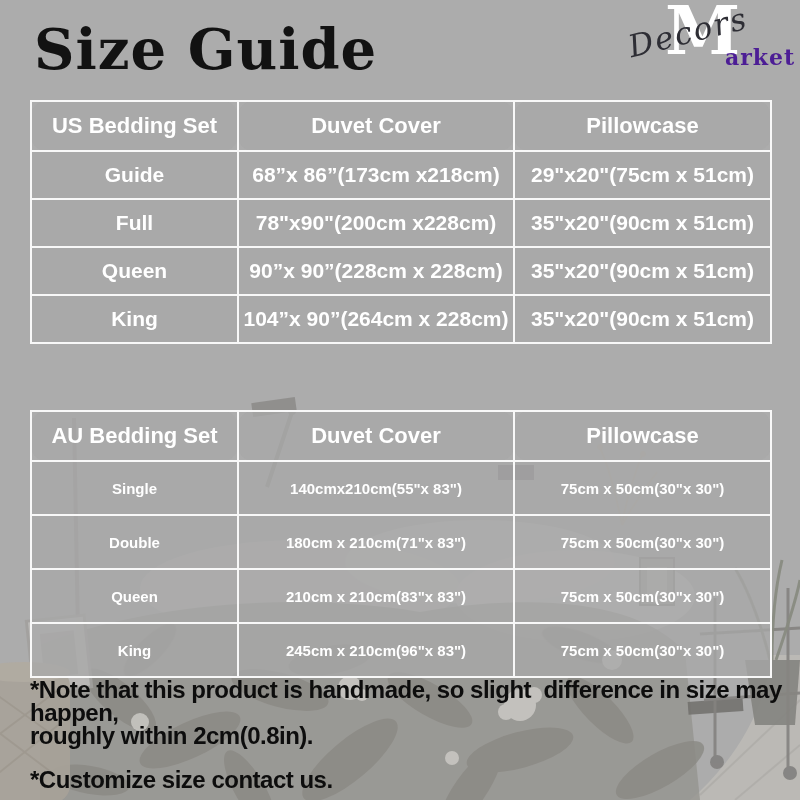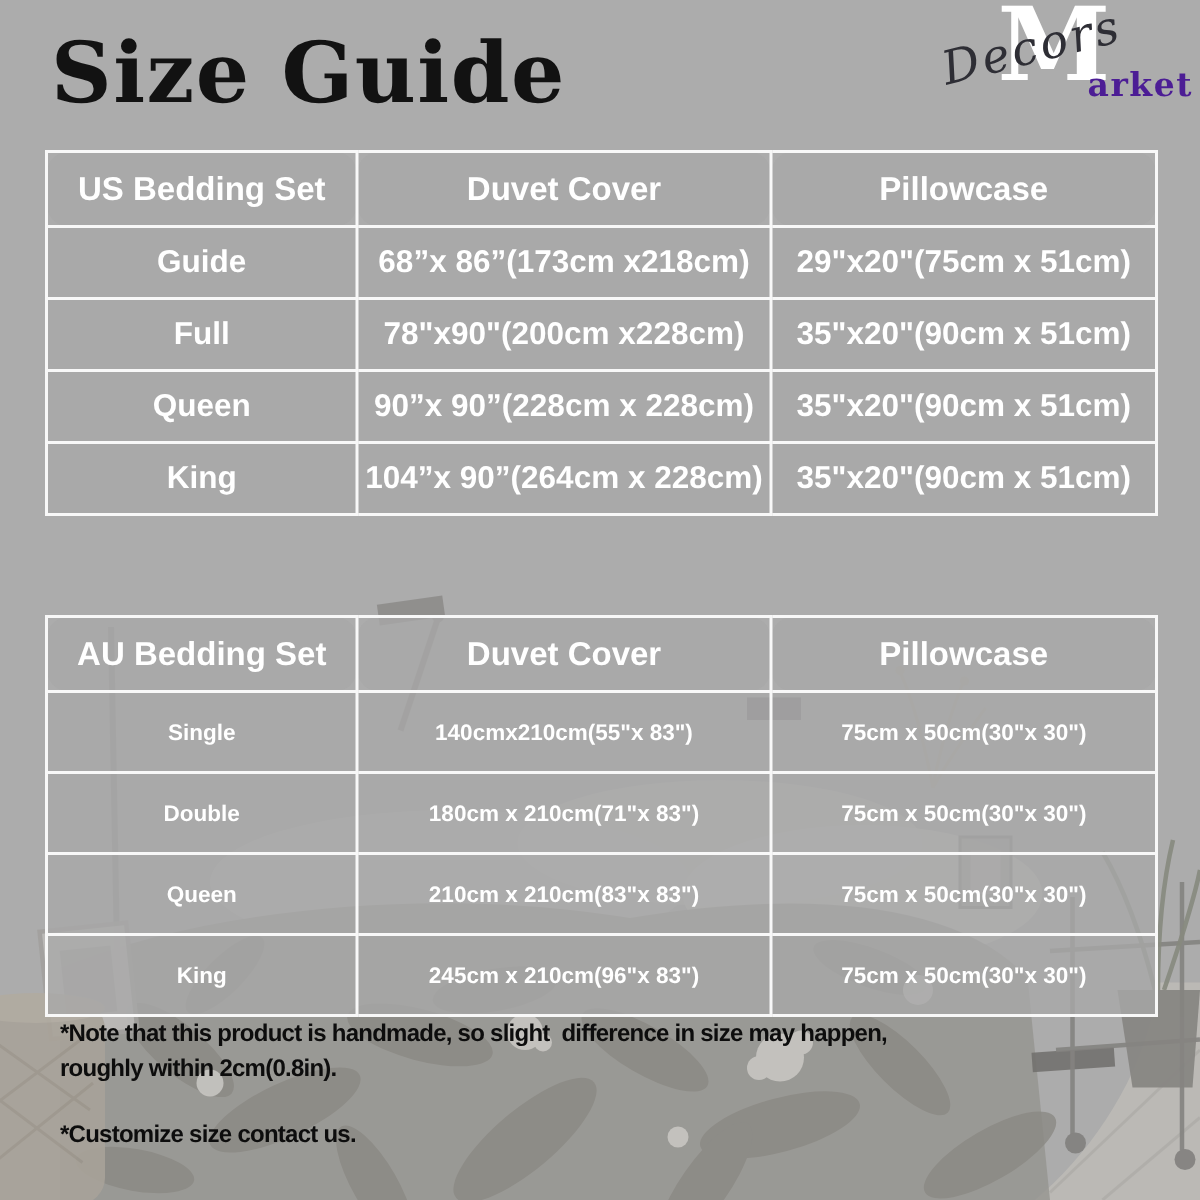--- a/index.html
+++ b/index.html
@@ -47,22 +47,22 @@
     border:2px solid #f8f8f8;
     background:rgba(168,168,168,0.78);
     color:#ffffff;text-align:center;vertical-align:middle;
     font-weight:700;padding:0;
   }
   .size-table th{font-size:22px;height:48px;border-radius:15px;}
   table.t1 td{font-size:21px;height:46px;}
   table.t2 td{font-size:15px;height:52px;}
 
   .notes{
-    position:absolute;left:40px;top:678px;width:752px;z-index:2;
-    color:#0d0d0d;font-weight:700;font-size:16px;
+    position:absolute;left:30px;top:678px;width:752px;z-index:2;
+    color:#0d0d0d;font-weight:700;font-size:24px;
     letter-spacing:-0.5px;line-height:23px;
   }
   .note-line{white-space:pre-wrap;}
   .note + .note{margin-top:21px;}
 </style>
 </head>
 <body>
 
 <div id="canvas">
 

